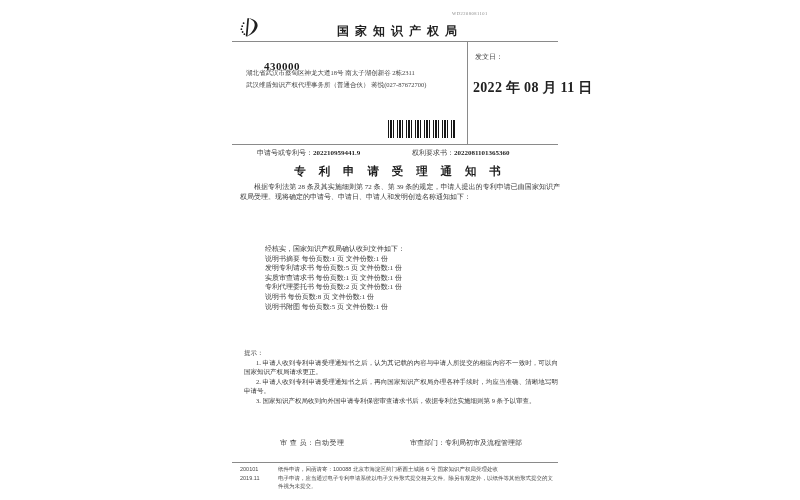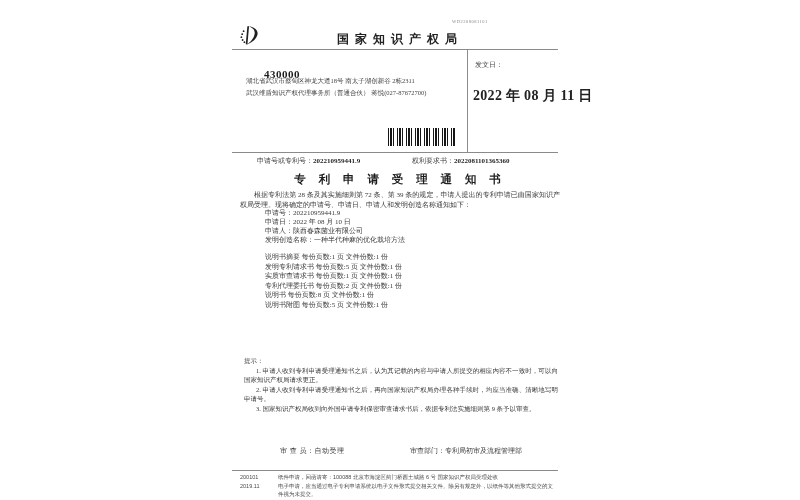--- a/index.html
+++ b/index.html
@@ -2,21 +2,21 @@
 <html><head>
 <meta charset="utf-8">
 <style>
   html,body{margin:0;padding:0;}
   body{
     width:800px;height:500px;background:#ffffff;overflow:hidden;
     font-family:"Liberation Serif","DejaVu Serif",serif;
     color:#3d3d3d;
   }
   .page{
-    position:relative;width:340px;height:364px;margin:16px auto;background:#ffffff;text-decoration:underline;
+    position:relative;width:340px;height:364px;margin:8px auto;background:#ffffff;text-decoration:underline;
   }
   .abs{position:absolute;}
   .serial{top:3px;left:222px;font-size:4.5px;color:#888;letter-spacing:0.5px;}
   .logo{top:7px;left:8px;width:24px;height:24px;}
   .header-title{
     top:15px;left:0;width:100%;text-align:center;
     font-size:12px;font-weight:bold;letter-spacing:6px;color:#222;white-space:nowrap;
   }
   .rule{height:1px;background:#8a8a8a;}
   .rule-top{top:33px;left:2px;width:326px;}
@@ -94,28 +94,23 @@
 
   <div class="abs refrow">
     <span class="cell-left"><span>申请号或专利号：</span><span class="b">202210959441.9</span></span>
     <span class="cell-right"><span>权利要求书：</span><span class="b">2022081101365360</span></span>
   </div>
 
   <div class="abs doc-title">专 利 申 请 受 理 通 知 书</div>
 
   <p class="abs body-para">根据专利法第 28 条及其实施细则第 72 条、第 39 条的规定，申请人提出的专利申请已由国家知识产权局受理。现将确定的申请号、申请日、申请人和发明创造名称通知如下：</p>
 
-  <div class="abs fields">
-    <div><span>申请号：</span><span>202210959441.9</span></div>
-    <div><span>申请日：</span><span>2022 年 08 月 10 日</span></div>
-    <div><span>申请人：</span><span>陕西春森菌业有限公司</span></div>
-    <div><span>发明创造名称：</span><span>一种半代种麻的优化栽培方法</span></div>
-  </div>
 
   <div class="abs received">
+    <div>经核实，国家知识产权局确认收到文件如下：</div>
     <div>说明书摘要 每份页数:1 页 文件份数:1 份</div>
     <div>发明专利请求书 每份页数:5 页 文件份数:1 份</div>
     <div>实质审查请求书 每份页数:1 页 文件份数:1 份</div>
     <div>专利代理委托书 每份页数:2 页 文件份数:1 份</div>
     <div>说明书 每份页数:8 页 文件份数:1 份</div>
     <div>说明书附图 每份页数:5 页 文件份数:1 份</div>
   </div>
 
   <div class="abs notes-title">提示：</div>
   <div class="abs notes">

